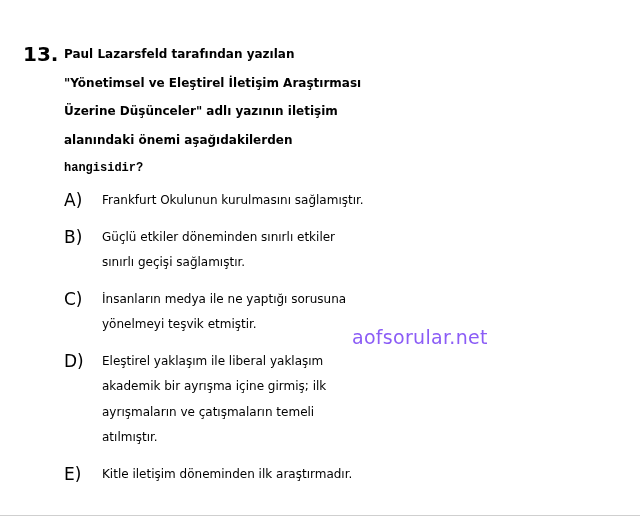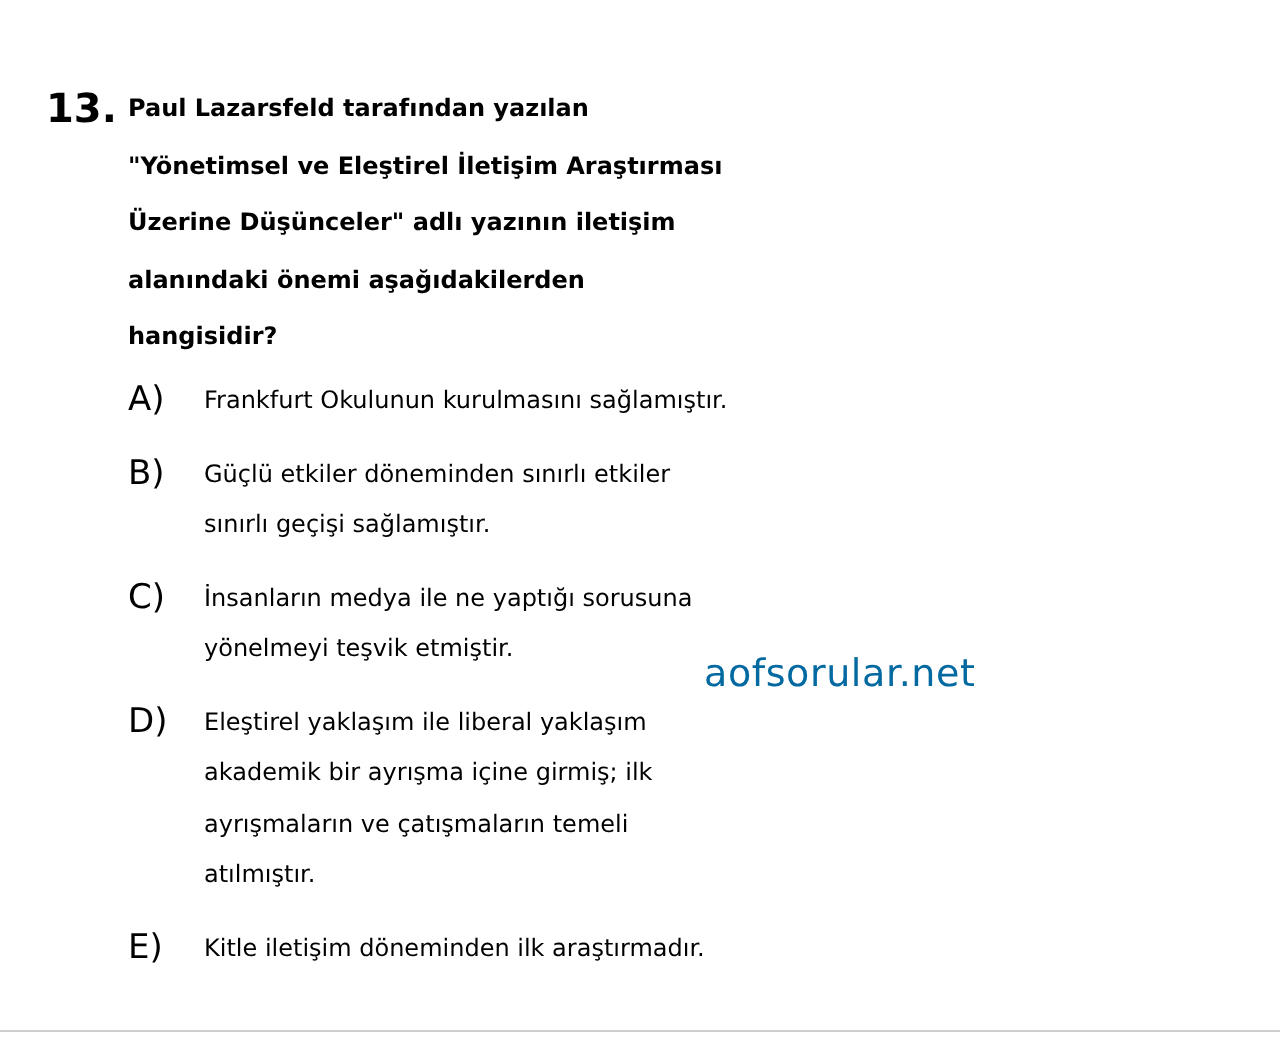--- a/index.html
+++ b/index.html
@@ -40,21 +40,21 @@
     white-space: nowrap;
     font-family: "DejaVu Sans", sans-serif;
   }
 
   
   .center-watermark {
     position: absolute;
     left: 352px;
     top: 326px;
     font-size: 19px;
-    color: #0369a1;
+    color: #8b5cf6;
     white-space: nowrap;
     font-family: "DejaVu Sans", sans-serif;
     letter-spacing: 0.3px;
   }
 
   .question-block {
     position: absolute;
     left: 20px;
     top: 6px;
     width: 600px;
@@ -82,20 +82,21 @@
     font-size: 12px;
     font-weight: bold;
     line-height: 28.5px;
     text-align: justify;
     text-align-last: left;
     word-spacing: 0px;
     hyphens: none;
   }
   .q-text .lastline {
     text-align: left;
+    font-family: Liberation Mono, monospace;
   }
 
   .options {
     position: absolute;
     left: 64px;
     top: 188px;
     width: 556px;
   }
 
   .option {

